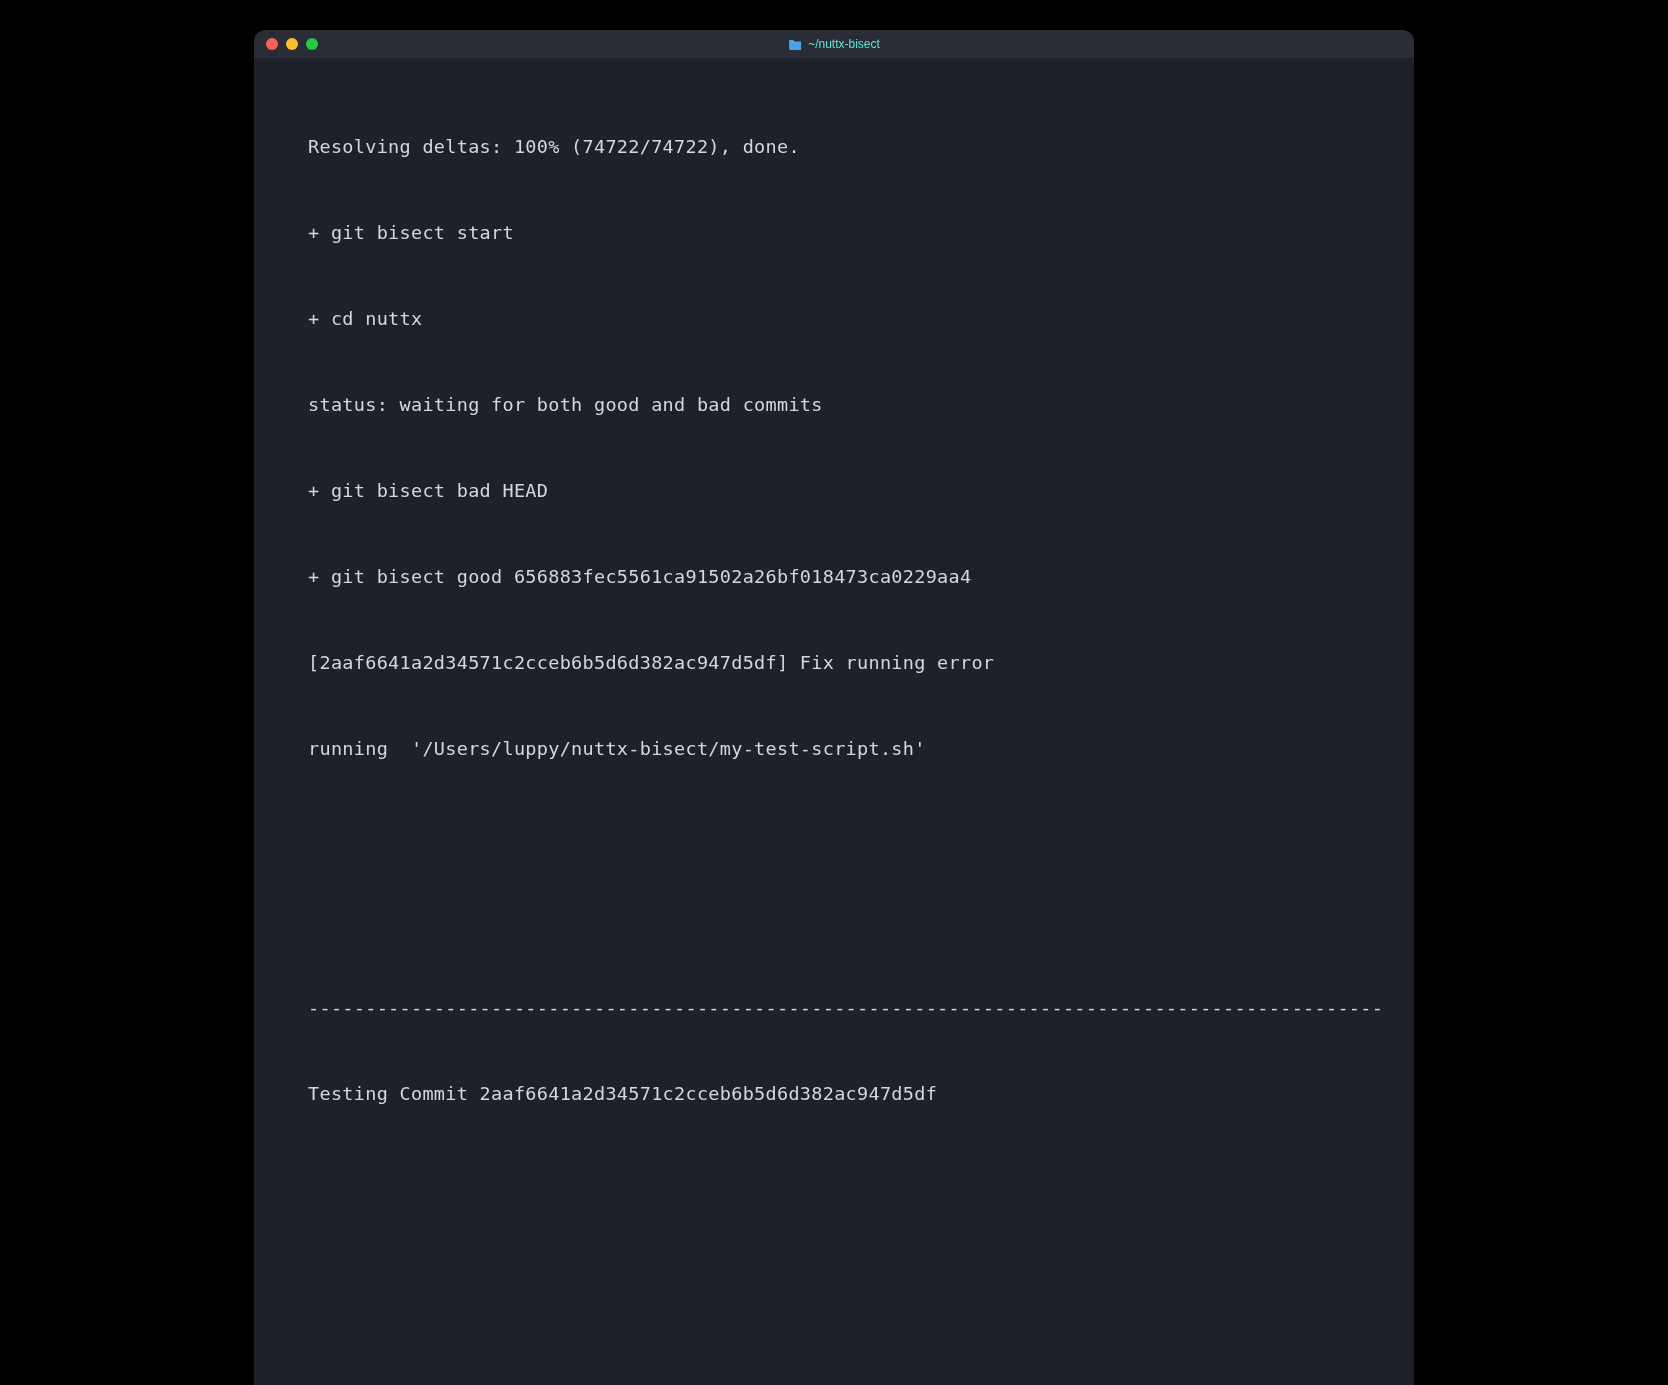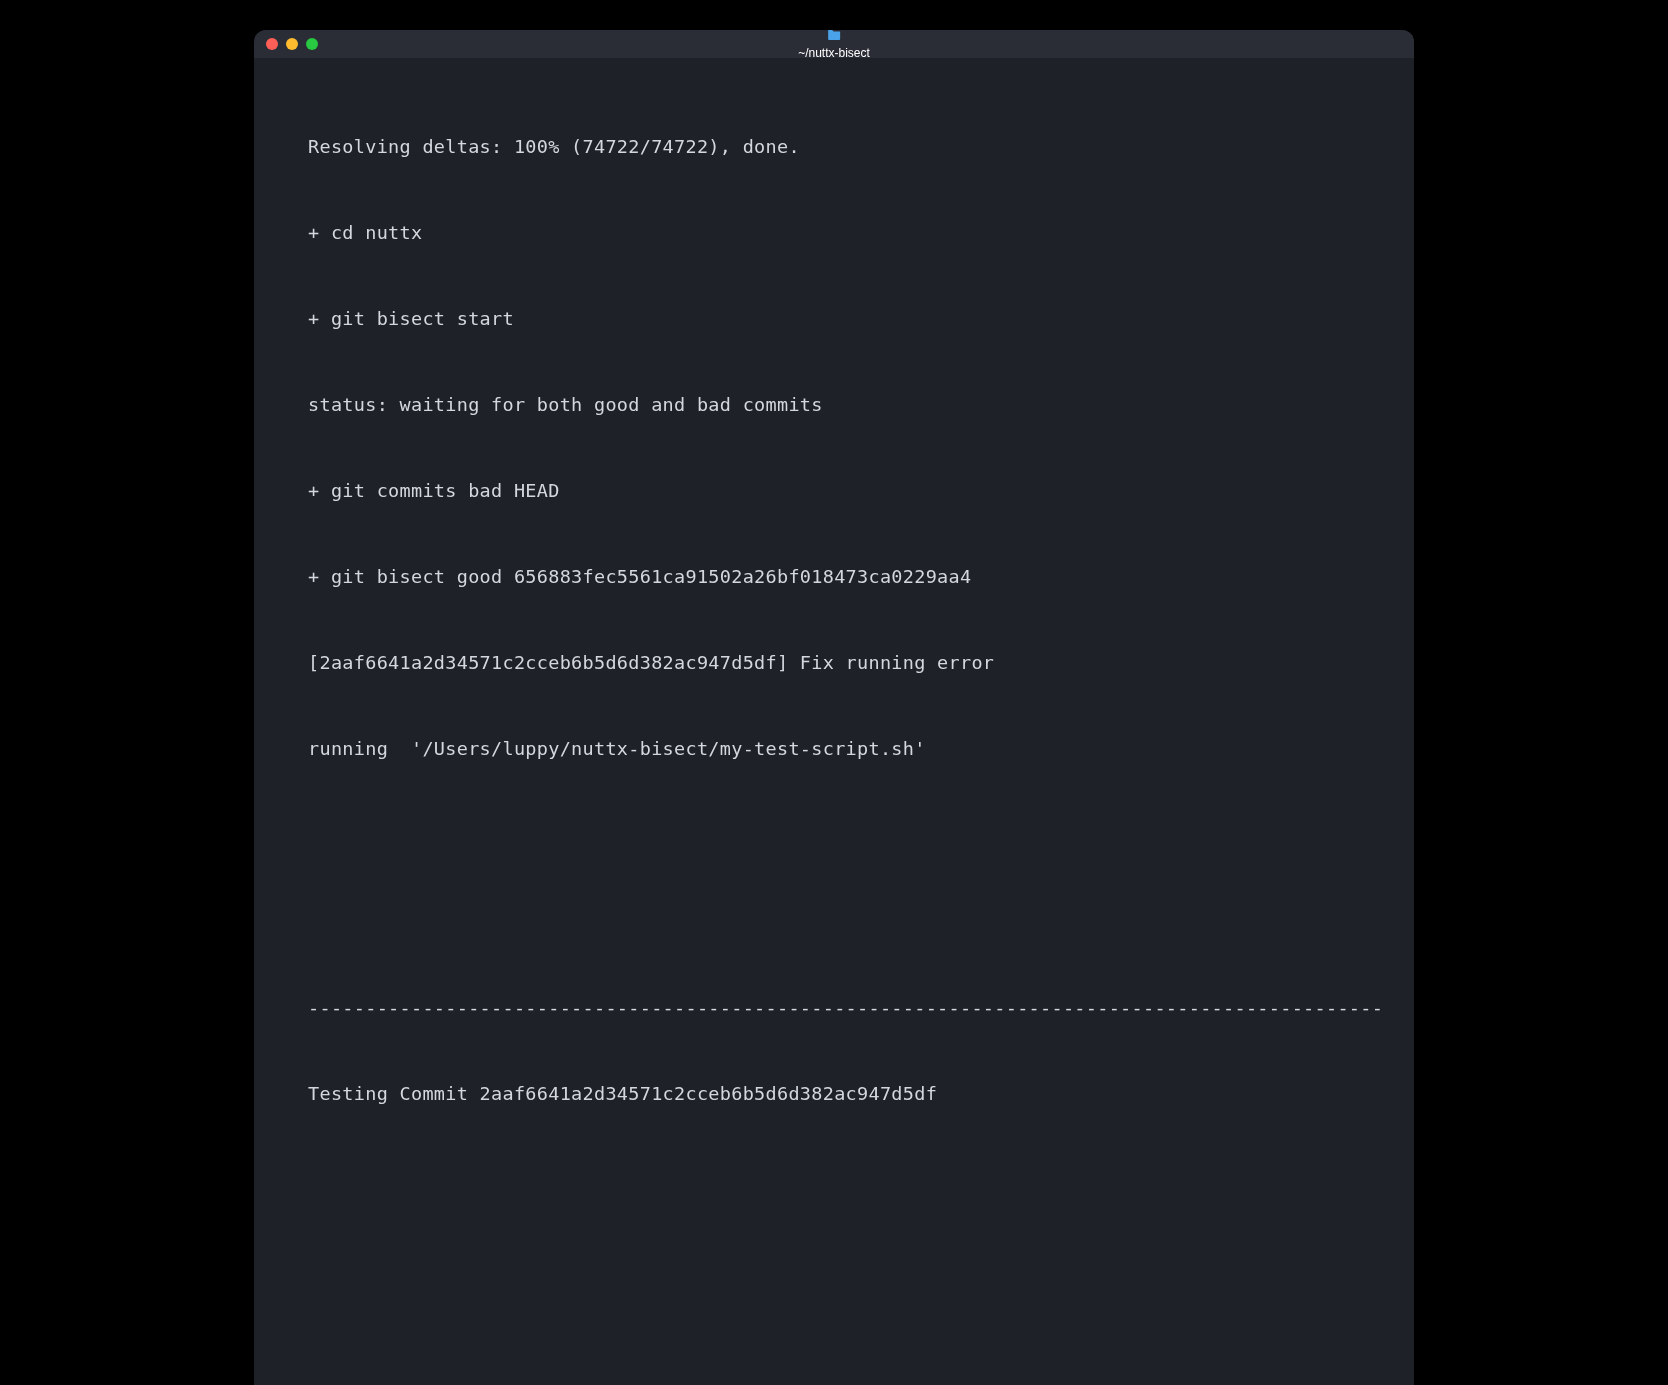--- a/index.html
+++ b/index.html
@@ -44,24 +44,23 @@
     .tl-close { background: #ff5f57; }
     .tl-min { background: #febc2e; }
     .tl-max { background: #28c840; }
     .title-center {
       position: absolute;
       left: 50%;
       transform: translateX(-50%);
       display: flex;
       align-items: center;
       gap: 6px;
-      color: #ffffff;
+      color: #5eead4;
       font-size: 12px;
       font-family: -apple-system, BlinkMacSystemFont, 'Segoe UI', sans-serif;
-      flex-direction: column;
     }
     .folder-icon {
       width: 14px;
       height: 11px;
       display: inline-block;
     }
     .terminal-body {
       padding: 18px 22px 30px 22px;
       color: #d4d8de;
       font-size: 18.5px;
@@ -89,24 +88,24 @@
       <span class="folder-icon">
         <svg viewBox="0 0 14 11" width="14" height="11">
           <path d="M1 1 h4 l1.5 1.5 H13 v7.5 a1 1 0 0 1 -1 1 H2 a1 1 0 0 1 -1 -1 Z" fill="#4aa3e8"></path>
         </svg>
       </span>
       <span>~/nuttx-bisect</span>
     </div>
   </div>
   <div class="terminal-body">
     <div class="line">Resolving deltas: 100% (74722/74722), done.</div>
+    <div class="line">+ git bisect start</div>
     <div class="line">+ cd nuttx</div>
-    <div class="line">+ git bisect start</div>
     <div class="line">status: waiting for both good and bad commits</div>
-    <div class="line">+ git commits bad HEAD</div>
+    <div class="line">+ git bisect bad HEAD</div>
     <div class="line">+ git bisect good 656883fec5561ca91502a26bf018473ca0229aa4</div>
     <div class="line">[2aaf6641a2d34571c2cceb6b5d6d382ac947d5df] Fix running error</div>
     <div class="line">running  '/Users/luppy/nuttx-bisect/my-test-script.sh'</div>
     <div class="line">&nbsp;</div>
     <div class="line">&nbsp;</div>
     <div class="line">----------------------------------------------------------------------------------------------</div>
     <div class="line">Testing Commit 2aaf6641a2d34571c2cceb6b5d6d382ac947d5df</div>
     
     
     

